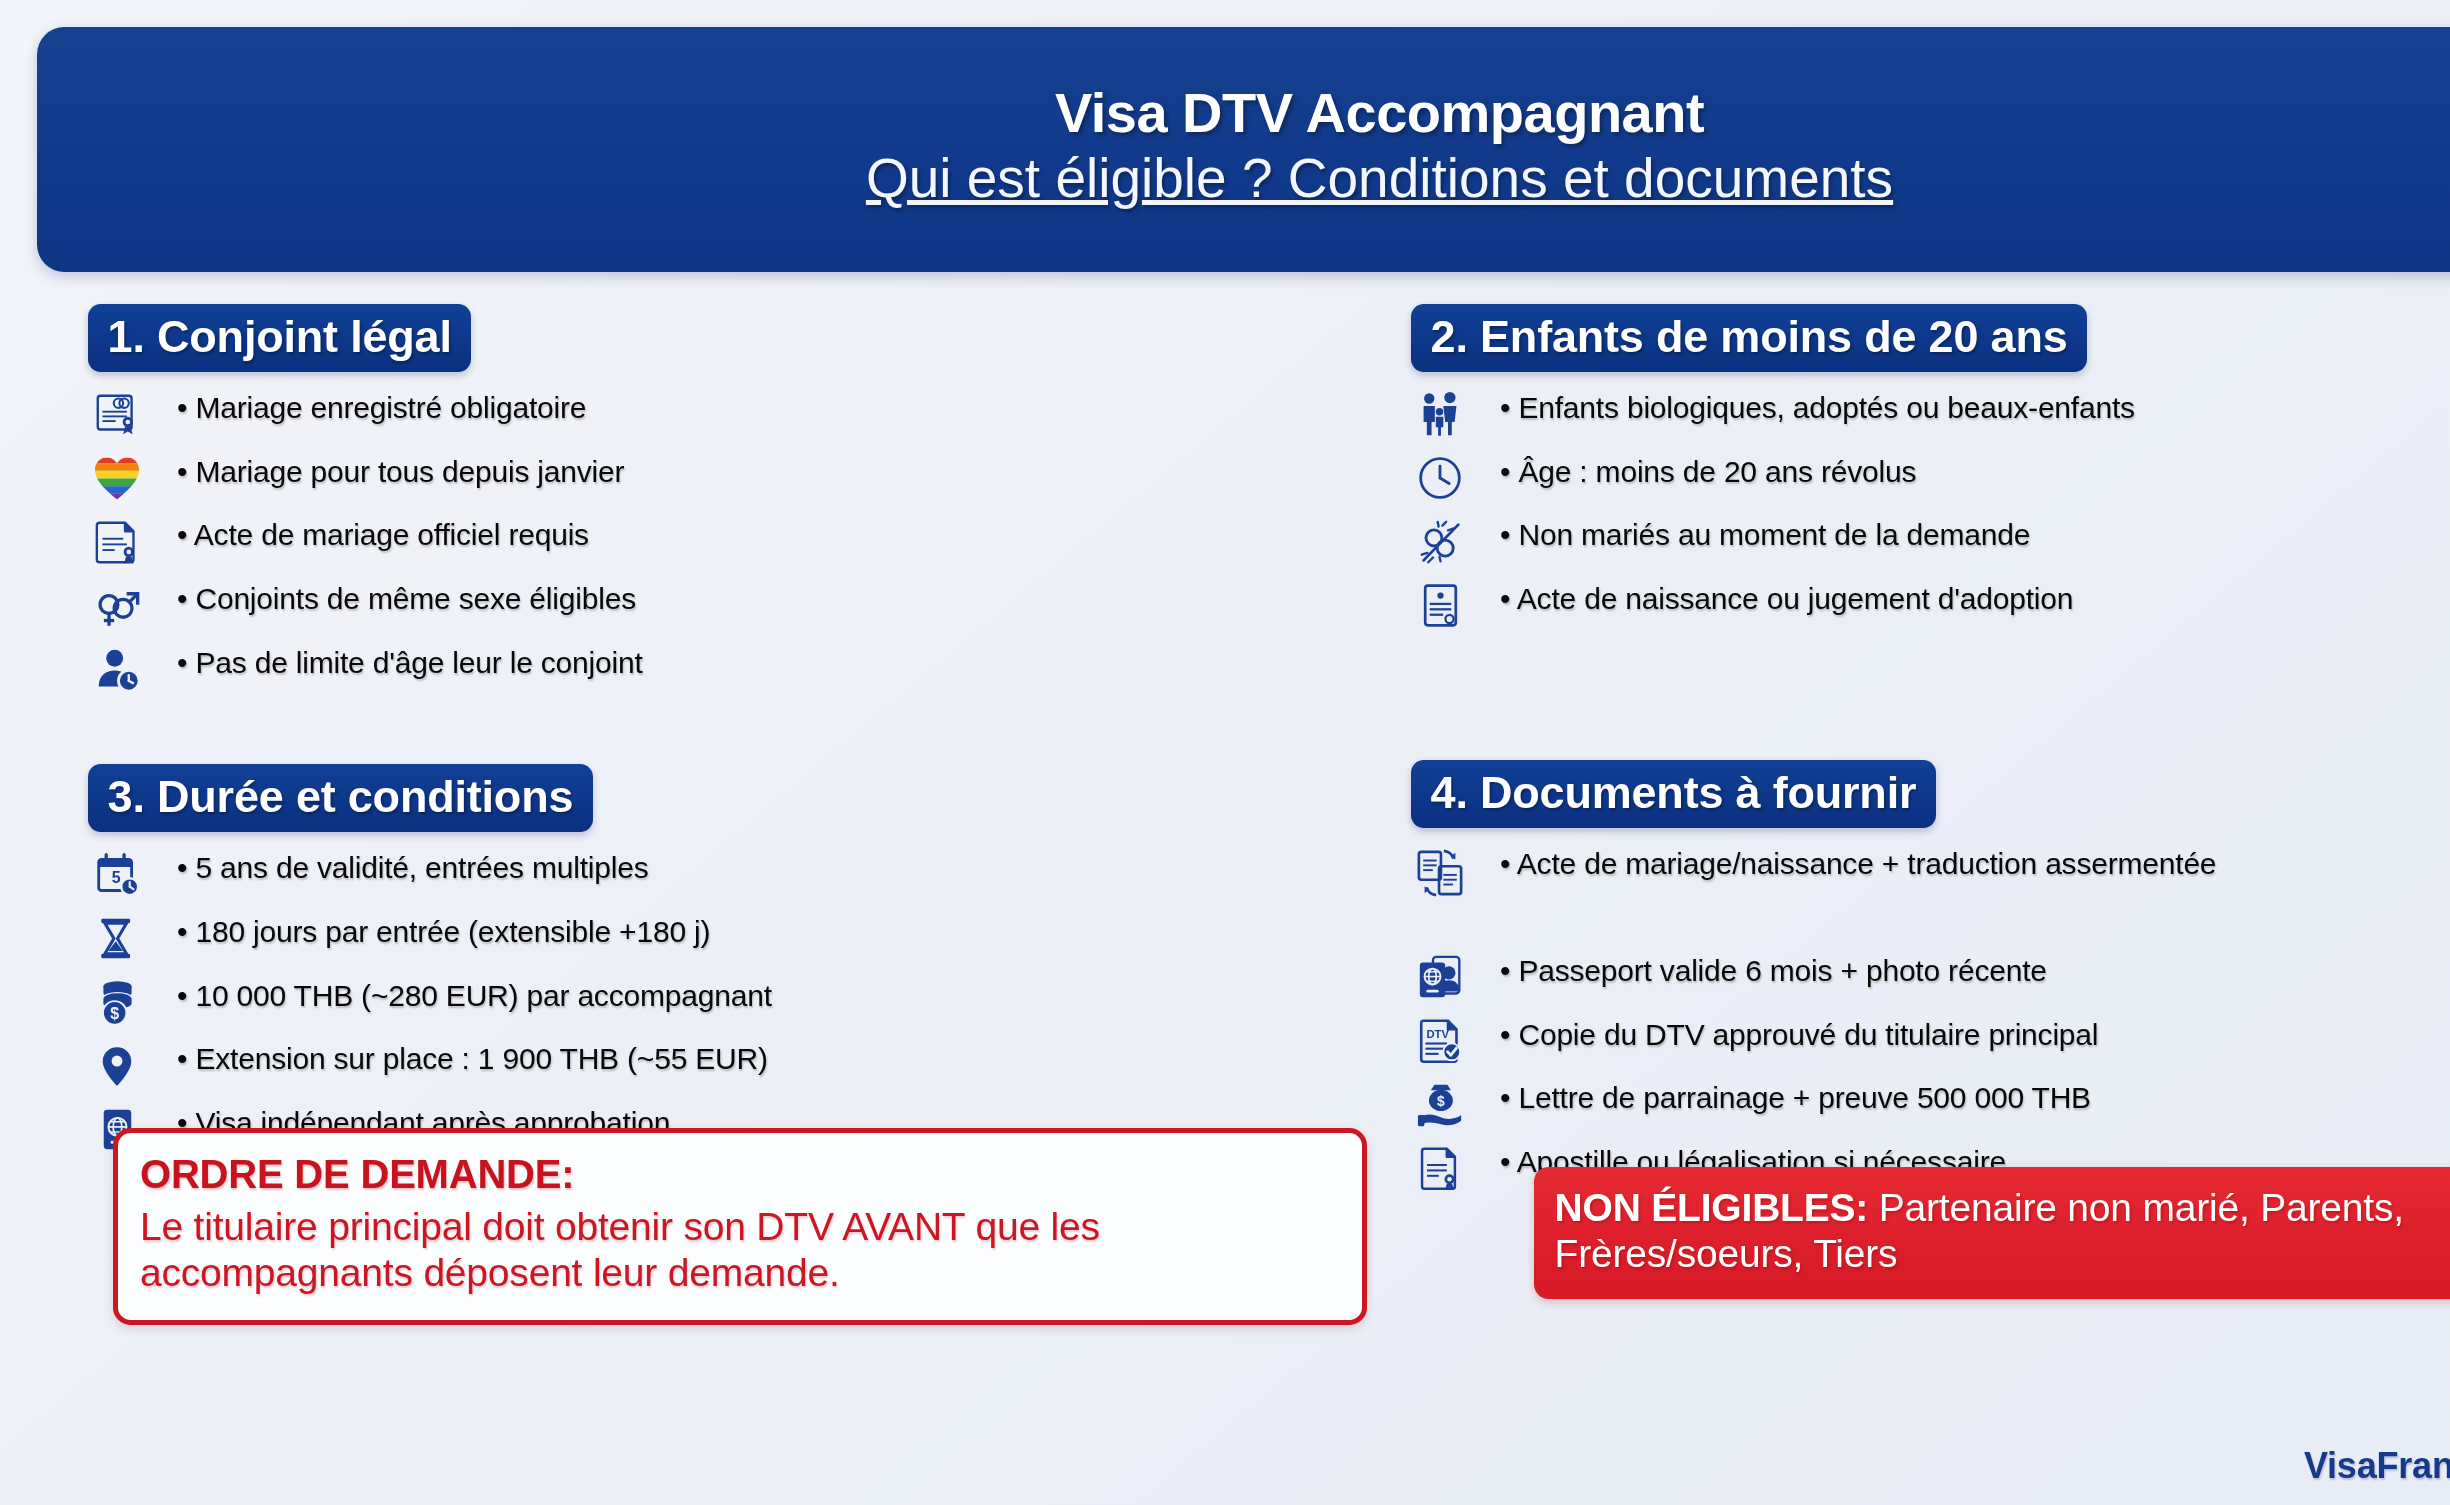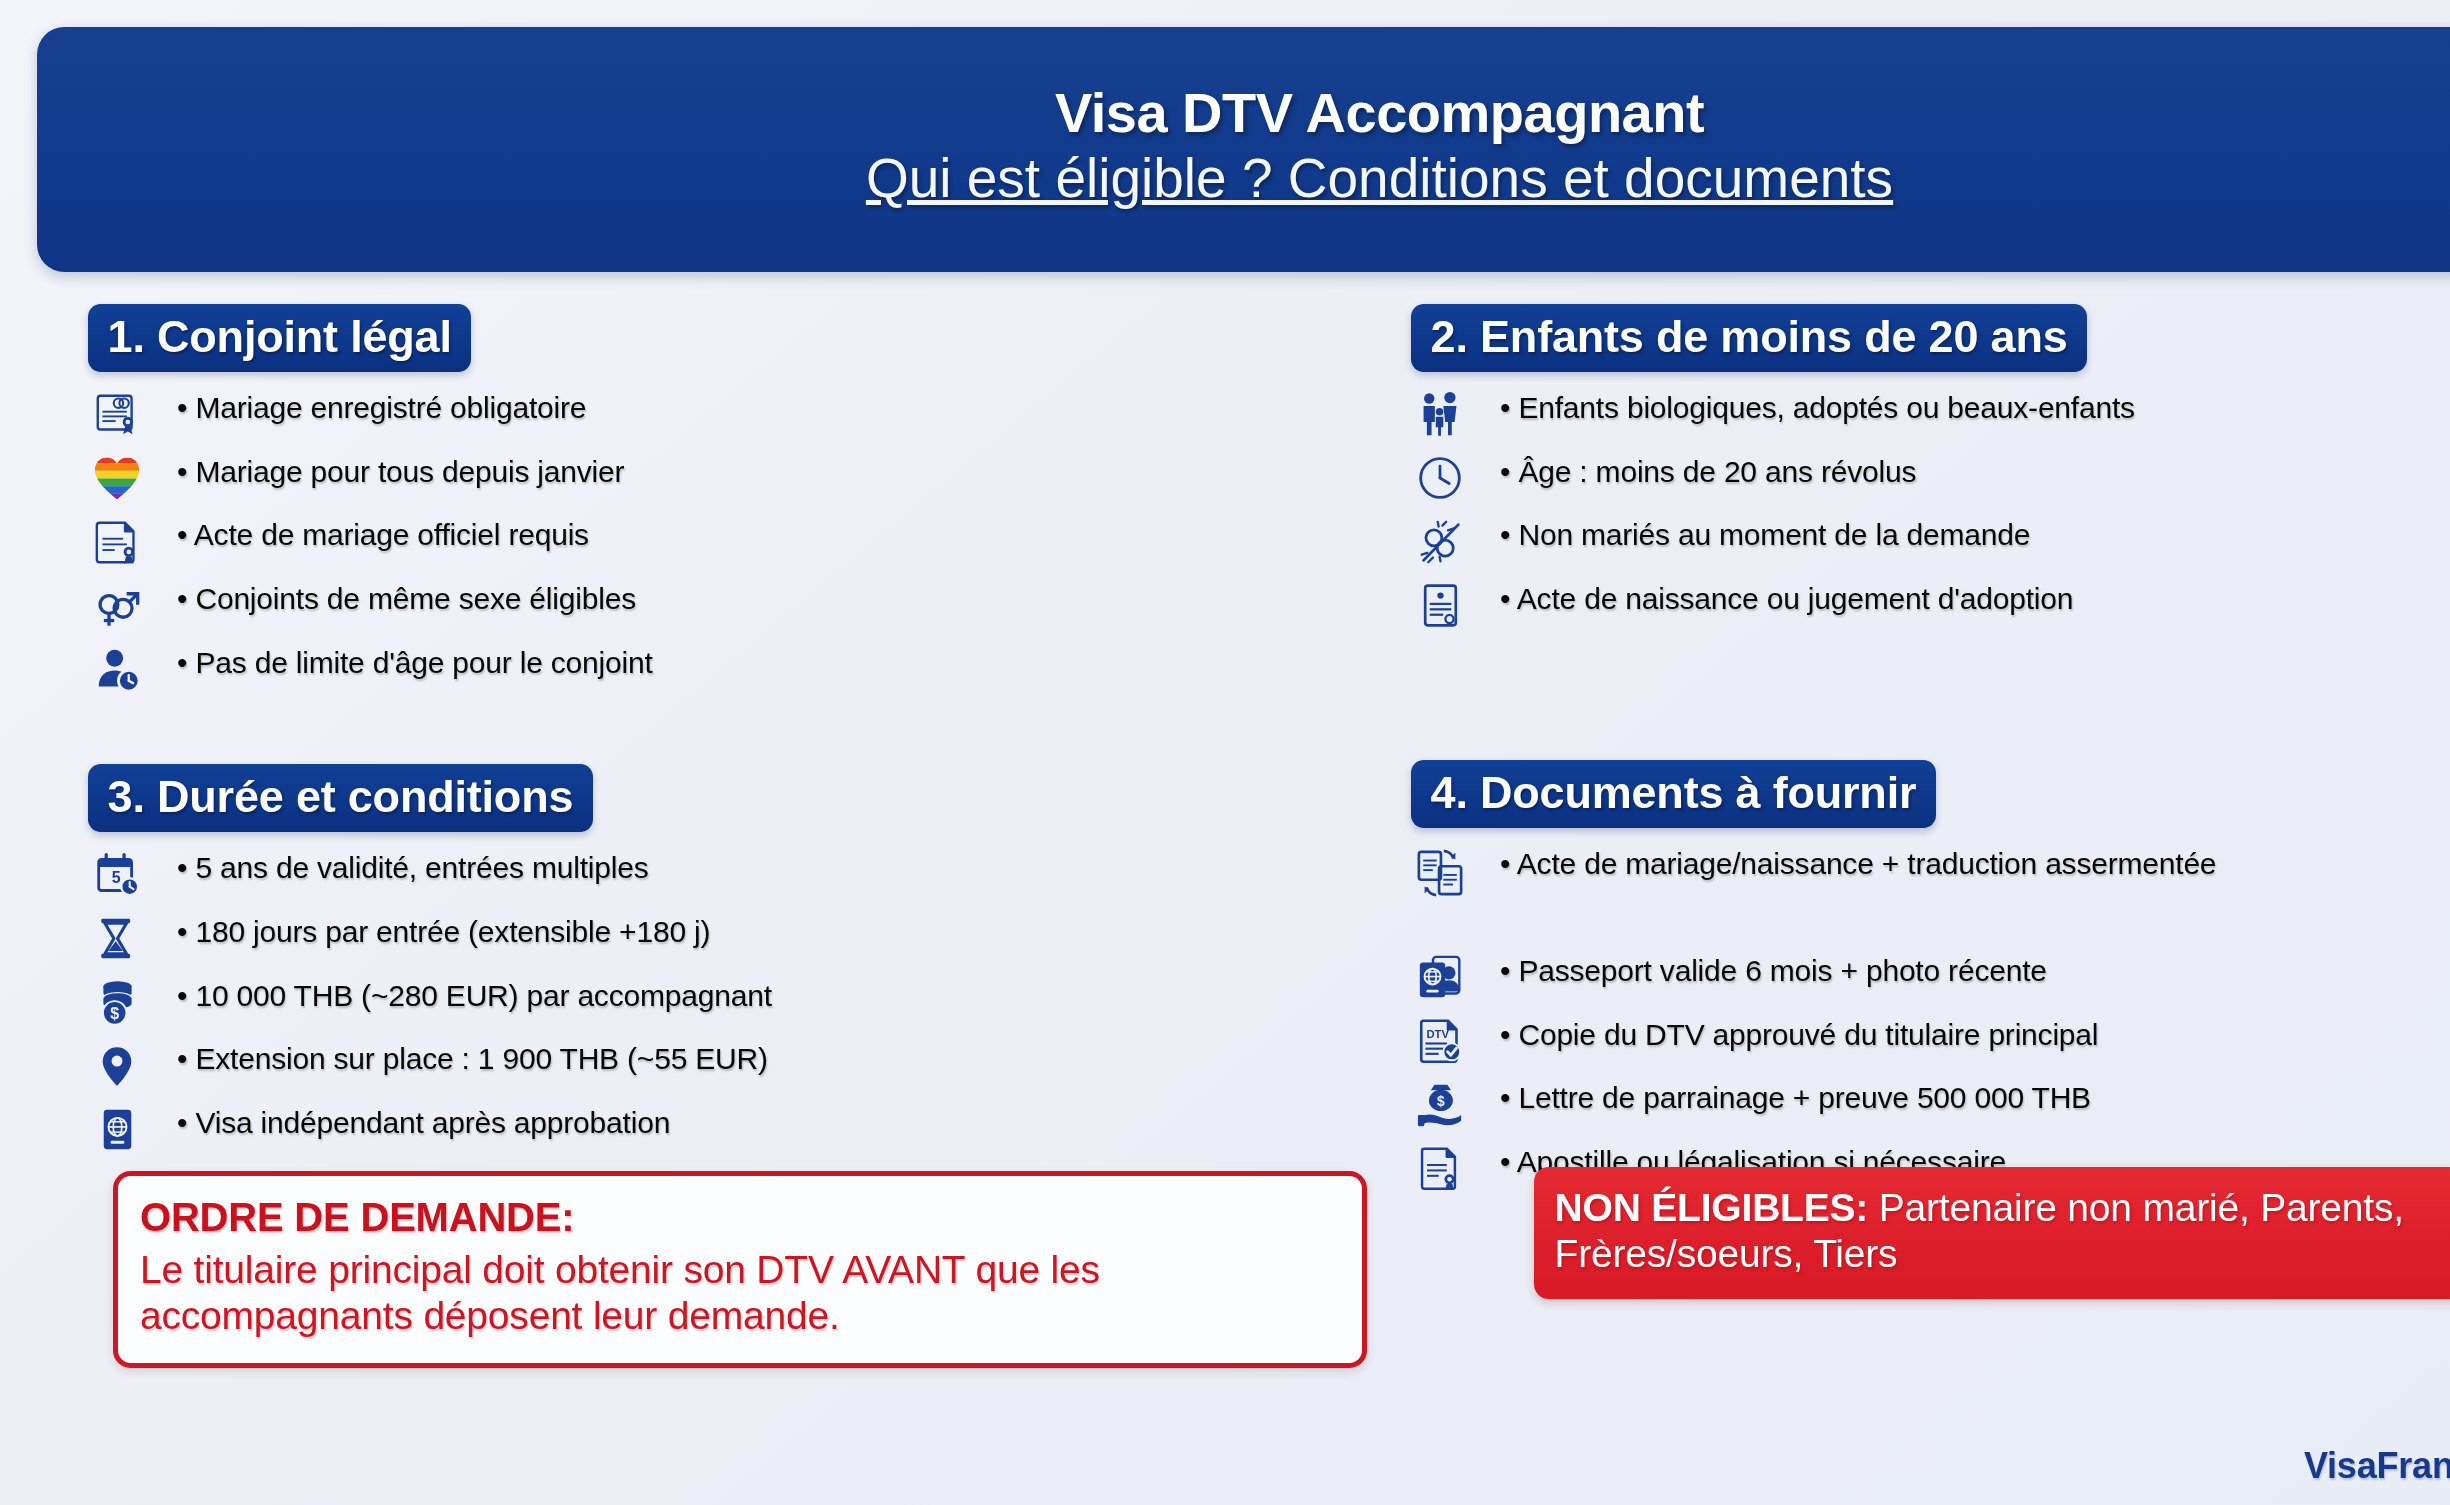--- a/index.html
+++ b/index.html
@@ -124,21 +124,21 @@
     padding-top: 3.9px;
     margin-left: 29px;
   }
   .bullet-2line { min-height: 98px; }
   .bullet-2line .bullet-icon { align-items: flex-start; padding-top: 5.9px; }
 
   
   .callout-order {
     position: absolute;
     left: 24.5px;
-    top: 877px;
+    top: 834px;
     width: 1254px;
     background: #fcfdff;
     border: 5.4px solid #cc1622;
     border-radius: 17.6px;
     box-sizing: border-box;
     padding: 19.6px 22.5px 22.5px 22.5px;
     box-shadow: 0 3.9px 8.8px rgba(120, 20, 30, .14);
   }
   .callout-order-title {
     color: #c8131f;
@@ -275,21 +275,21 @@
         <li class="bullet">
           <span class="bullet-icon">
             <svg width="47" height="47" viewBox="0 0 100 100">
               <circle cx="44" cy="26" r="18" fill="#1b4096"></circle>
               <path d="M10 86 C10 62 26 52 44 52 C62 52 78 62 78 86 Z" fill="#1b4096"></path>
               <circle cx="74" cy="74" r="22" fill="#1b4096" stroke="#eef1f7" stroke-width="6"></circle>
               <line x1="74" y1="74" x2="74" y2="62" stroke="#eef1f7" stroke-width="5" stroke-linecap="round"></line>
               <line x1="74" y1="74" x2="83" y2="79" stroke="#eef1f7" stroke-width="5" stroke-linecap="round"></line>
             </svg>
           </span>
-          <span class="bullet-text">• Pas de limite d'âge pour le conjoint</span>
+          <span class="bullet-text">• Pas de limite d'âge leur le conjoint</span>
         </li>
       </ul>
     </div>
 
     <div class="section sec-3">
       <div class="sec-badge">3. Durée et conditions</div>
       <ul class="bullets">
         <li class="bullet">
           <span class="bullet-icon">
             <svg width="47" height="47" viewBox="0 0 100 100">

